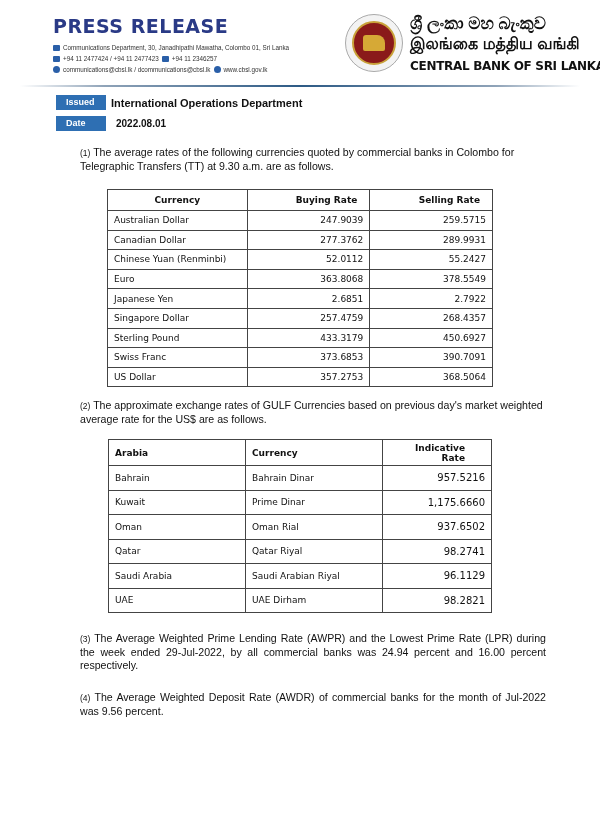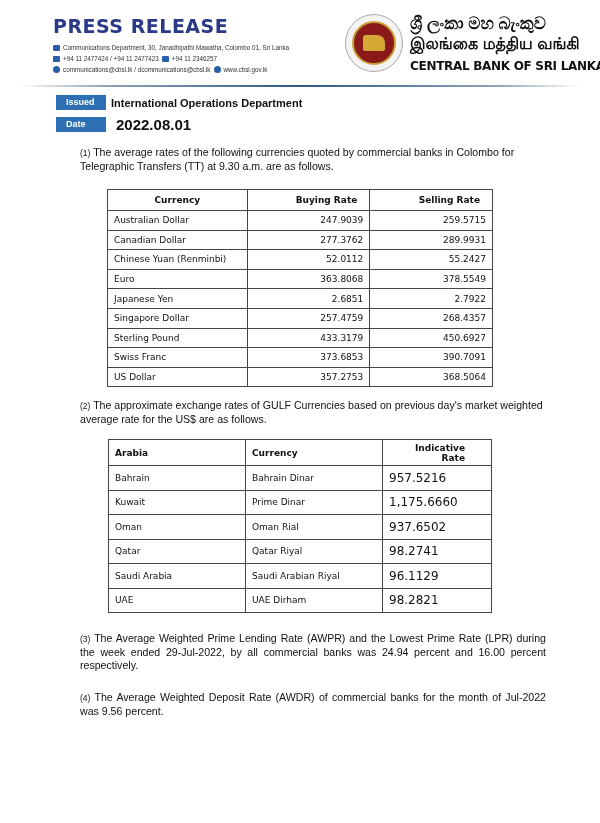--- a/index.html
+++ b/index.html
@@ -21,21 +21,21 @@
   .bl1 { top: 14px; font-size: 17px; }
   .bl2 { top: 35px; font-size: 16px; }
   .bl3 { top: 59px; font-size: 12px; font-family: "DejaVu Sans", sans-serif; letter-spacing: -0.3px; }
 
   .rule { position: absolute; left: 20px; top: 85px; width: 560px; height: 2px; background: linear-gradient(to right, rgba(255,255,255,0), #8fa3b8 15%, #2d5a85 50%, #8fa3b8 85%, rgba(255,255,255,0)); }
 
   .meta-row { position: absolute; left: 56px; display: flex; align-items: center; }
   .meta-tag { width: 50px; height: 15px; background: #2e6fb3; color: #fff; font-size: 9px; font-weight: bold; padding-left: 10px; line-height: 15px; }
   .meta-val { font-weight: bold; color: #111; margin-left: 5px; }
   .m1 { top: 95px; } .m1 .meta-val { font-size: 11px; }
-  .m2 { top: 116px; } .m2 .meta-val { font-size: 15px; margin-left: 10px; }
+  .m2 { top: 116px; } .m2 .meta-val { font-size: 10px; margin-left: 10px; }
 
   .para { position: absolute; left: 80px; width: 466px; font-size: 10.6px; line-height: 13px; color: #111; }
   .para .num { font-size: 8.5px; }
   .para.justify { text-align: justify; }
   .p1 { top: 146px; }
   .p2 { top: 399px; }
   .p3 { top: 632px; }
   .p4 { top: 691px; }
 
   table { position: absolute; border-collapse: collapse; font-family: "DejaVu Sans", sans-serif; color: #111; }
@@ -47,21 +47,21 @@
   .t1 .c-num { width: 123px; text-align: right; }
   .t1 th.c-name { text-align: center; }
   .t1 th.c-num { text-align: right; padding-right: 12px; }
 
   .t2 { left: 108px; top: 439px; width: 384px; font-size: 9px; }
   .t2 th { height: 26px; font-weight: bold; text-align: left; padding-left: 6px; }
   .t2 th.c-rate { text-align: right; padding-right: 26px; }
   .t2 td { height: 24.5px; padding: 0 6px; }
   .t2 .c-country { width: 137px; }
   .t2 .c-curr { width: 137px; }
-  .t2 td.c-rate { text-align: left; font-size: 12px; }
+  .t2 td.c-rate { text-align: right; font-size: 10px; }
 </style>
 </head>
 <body>
 
 <div class="header">
   <div class="pr-title">PRESS RELEASE</div>
   <div class="contact c1">
     <span class="ico"></span>
     <span>Communications Department, 30, Janadhipathi Mawatha, Colombo 01, Sri Lanka</span>
   </div>

